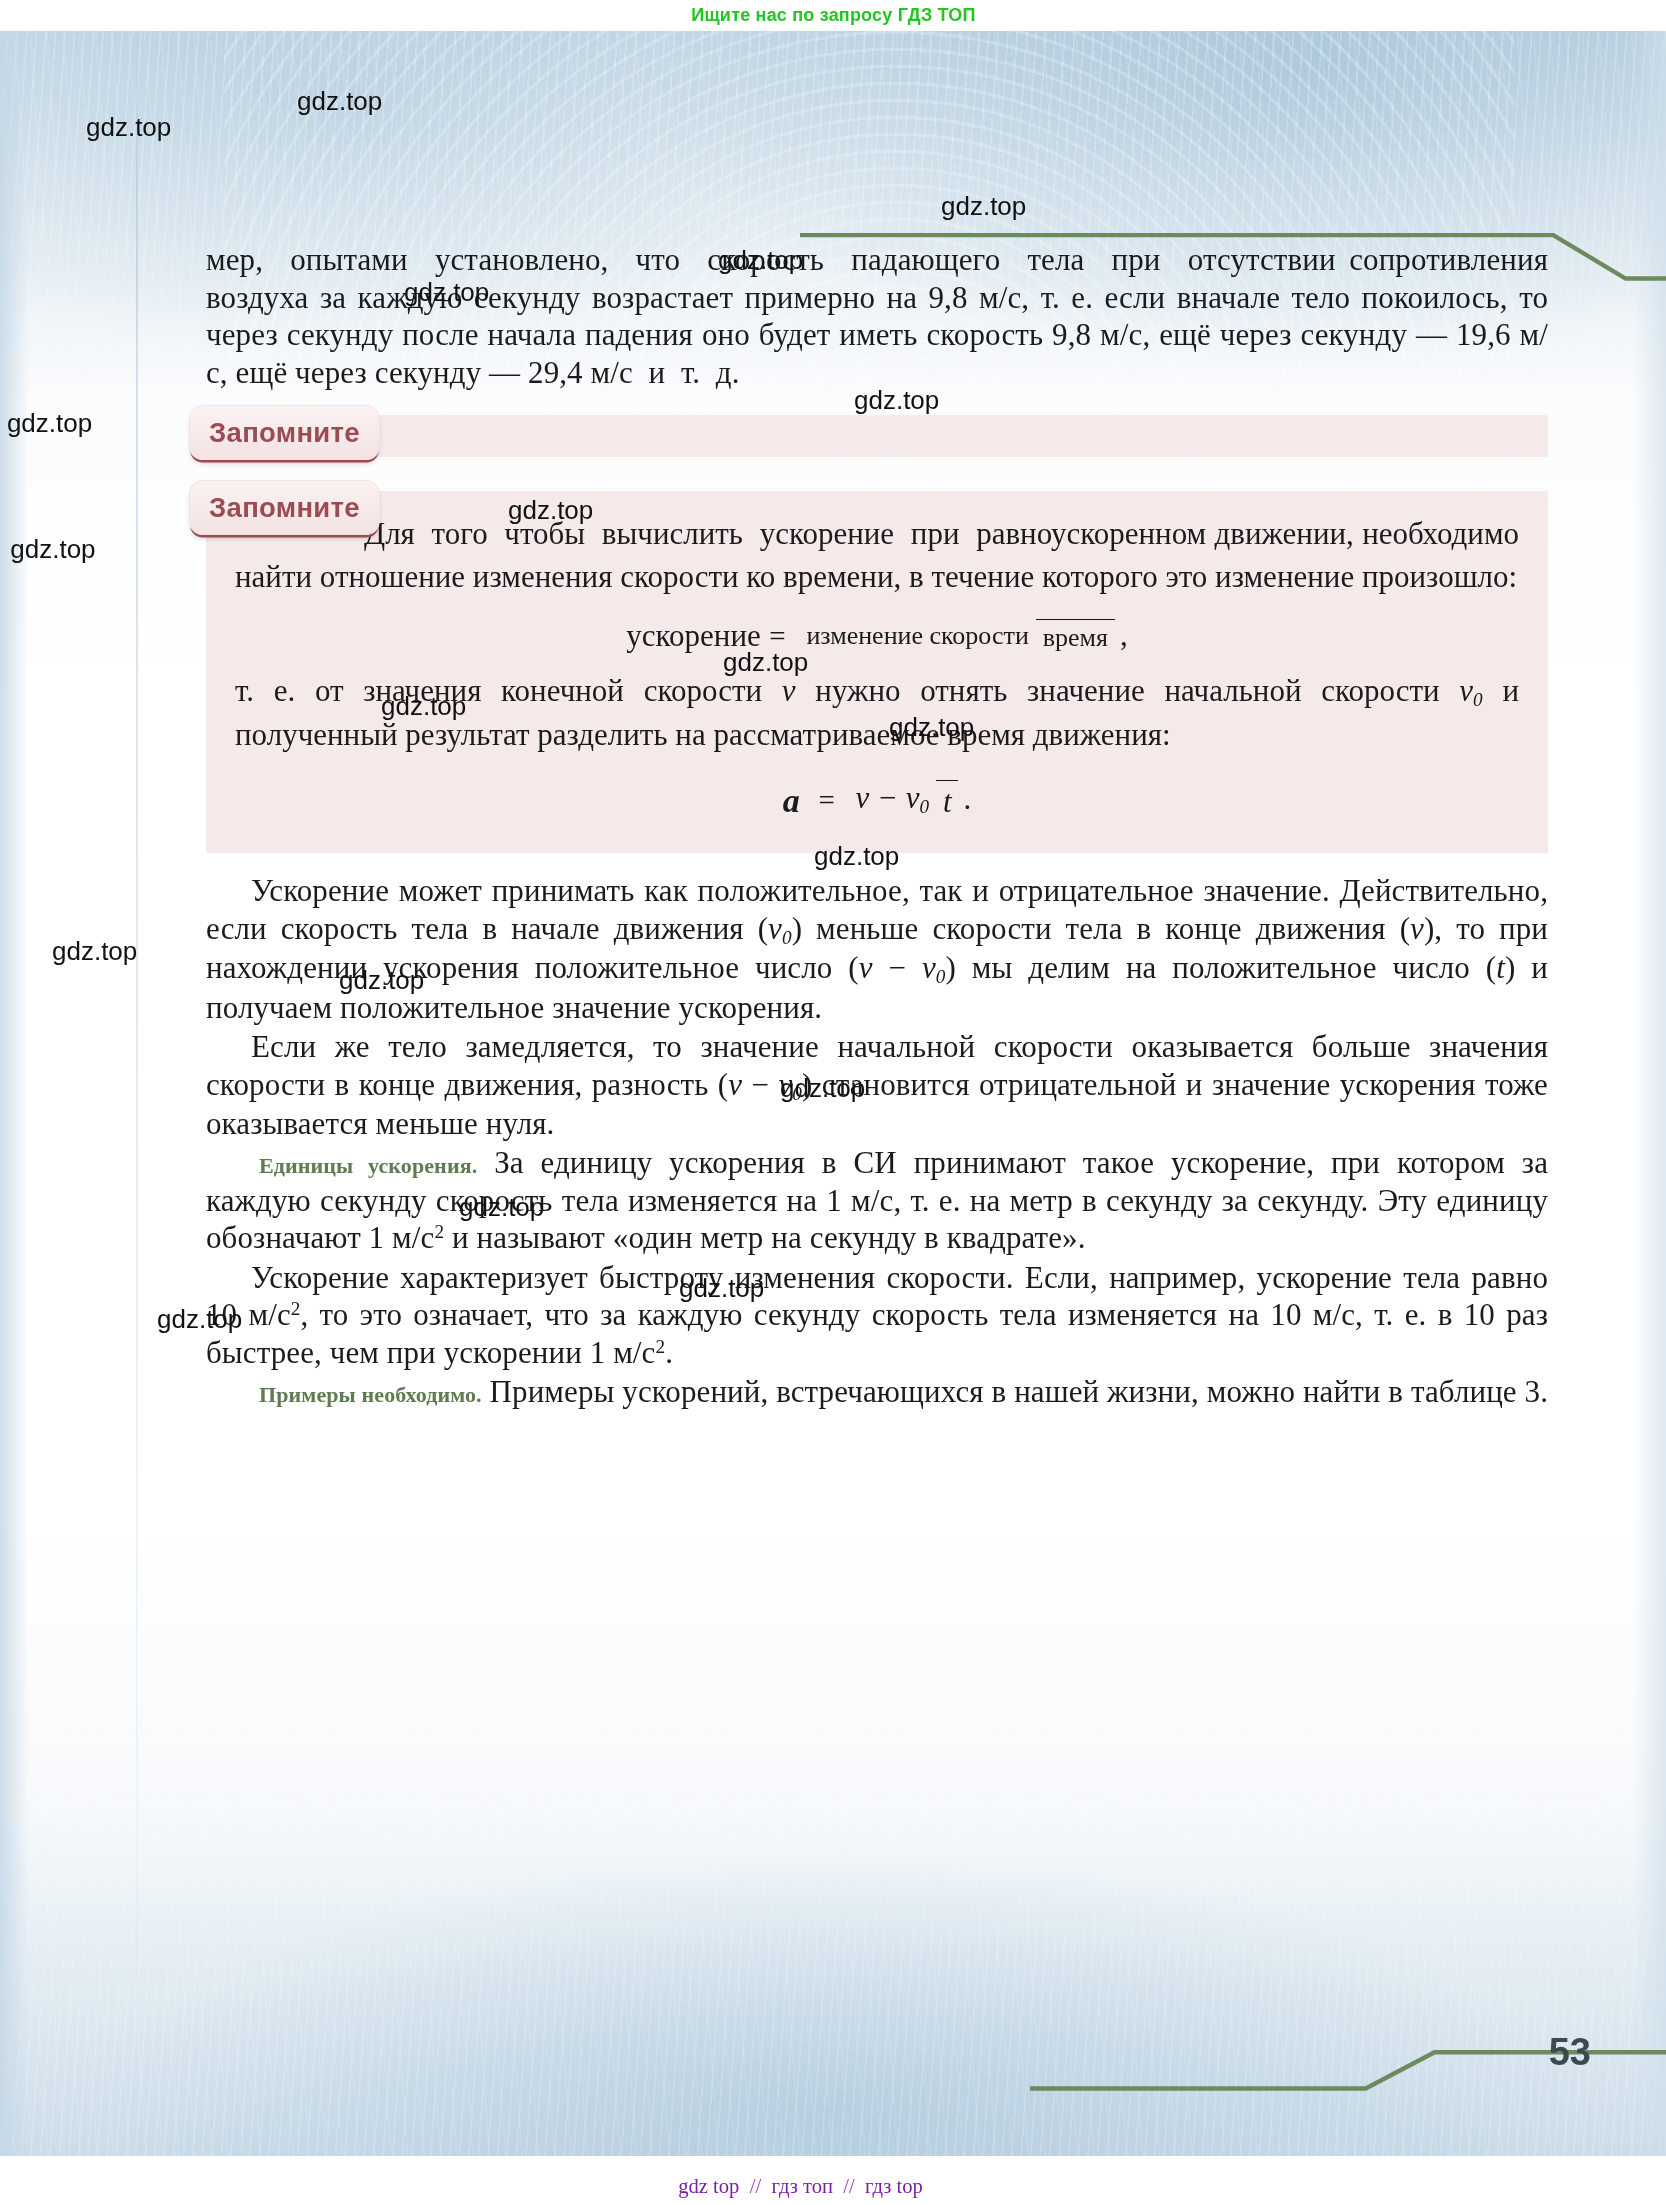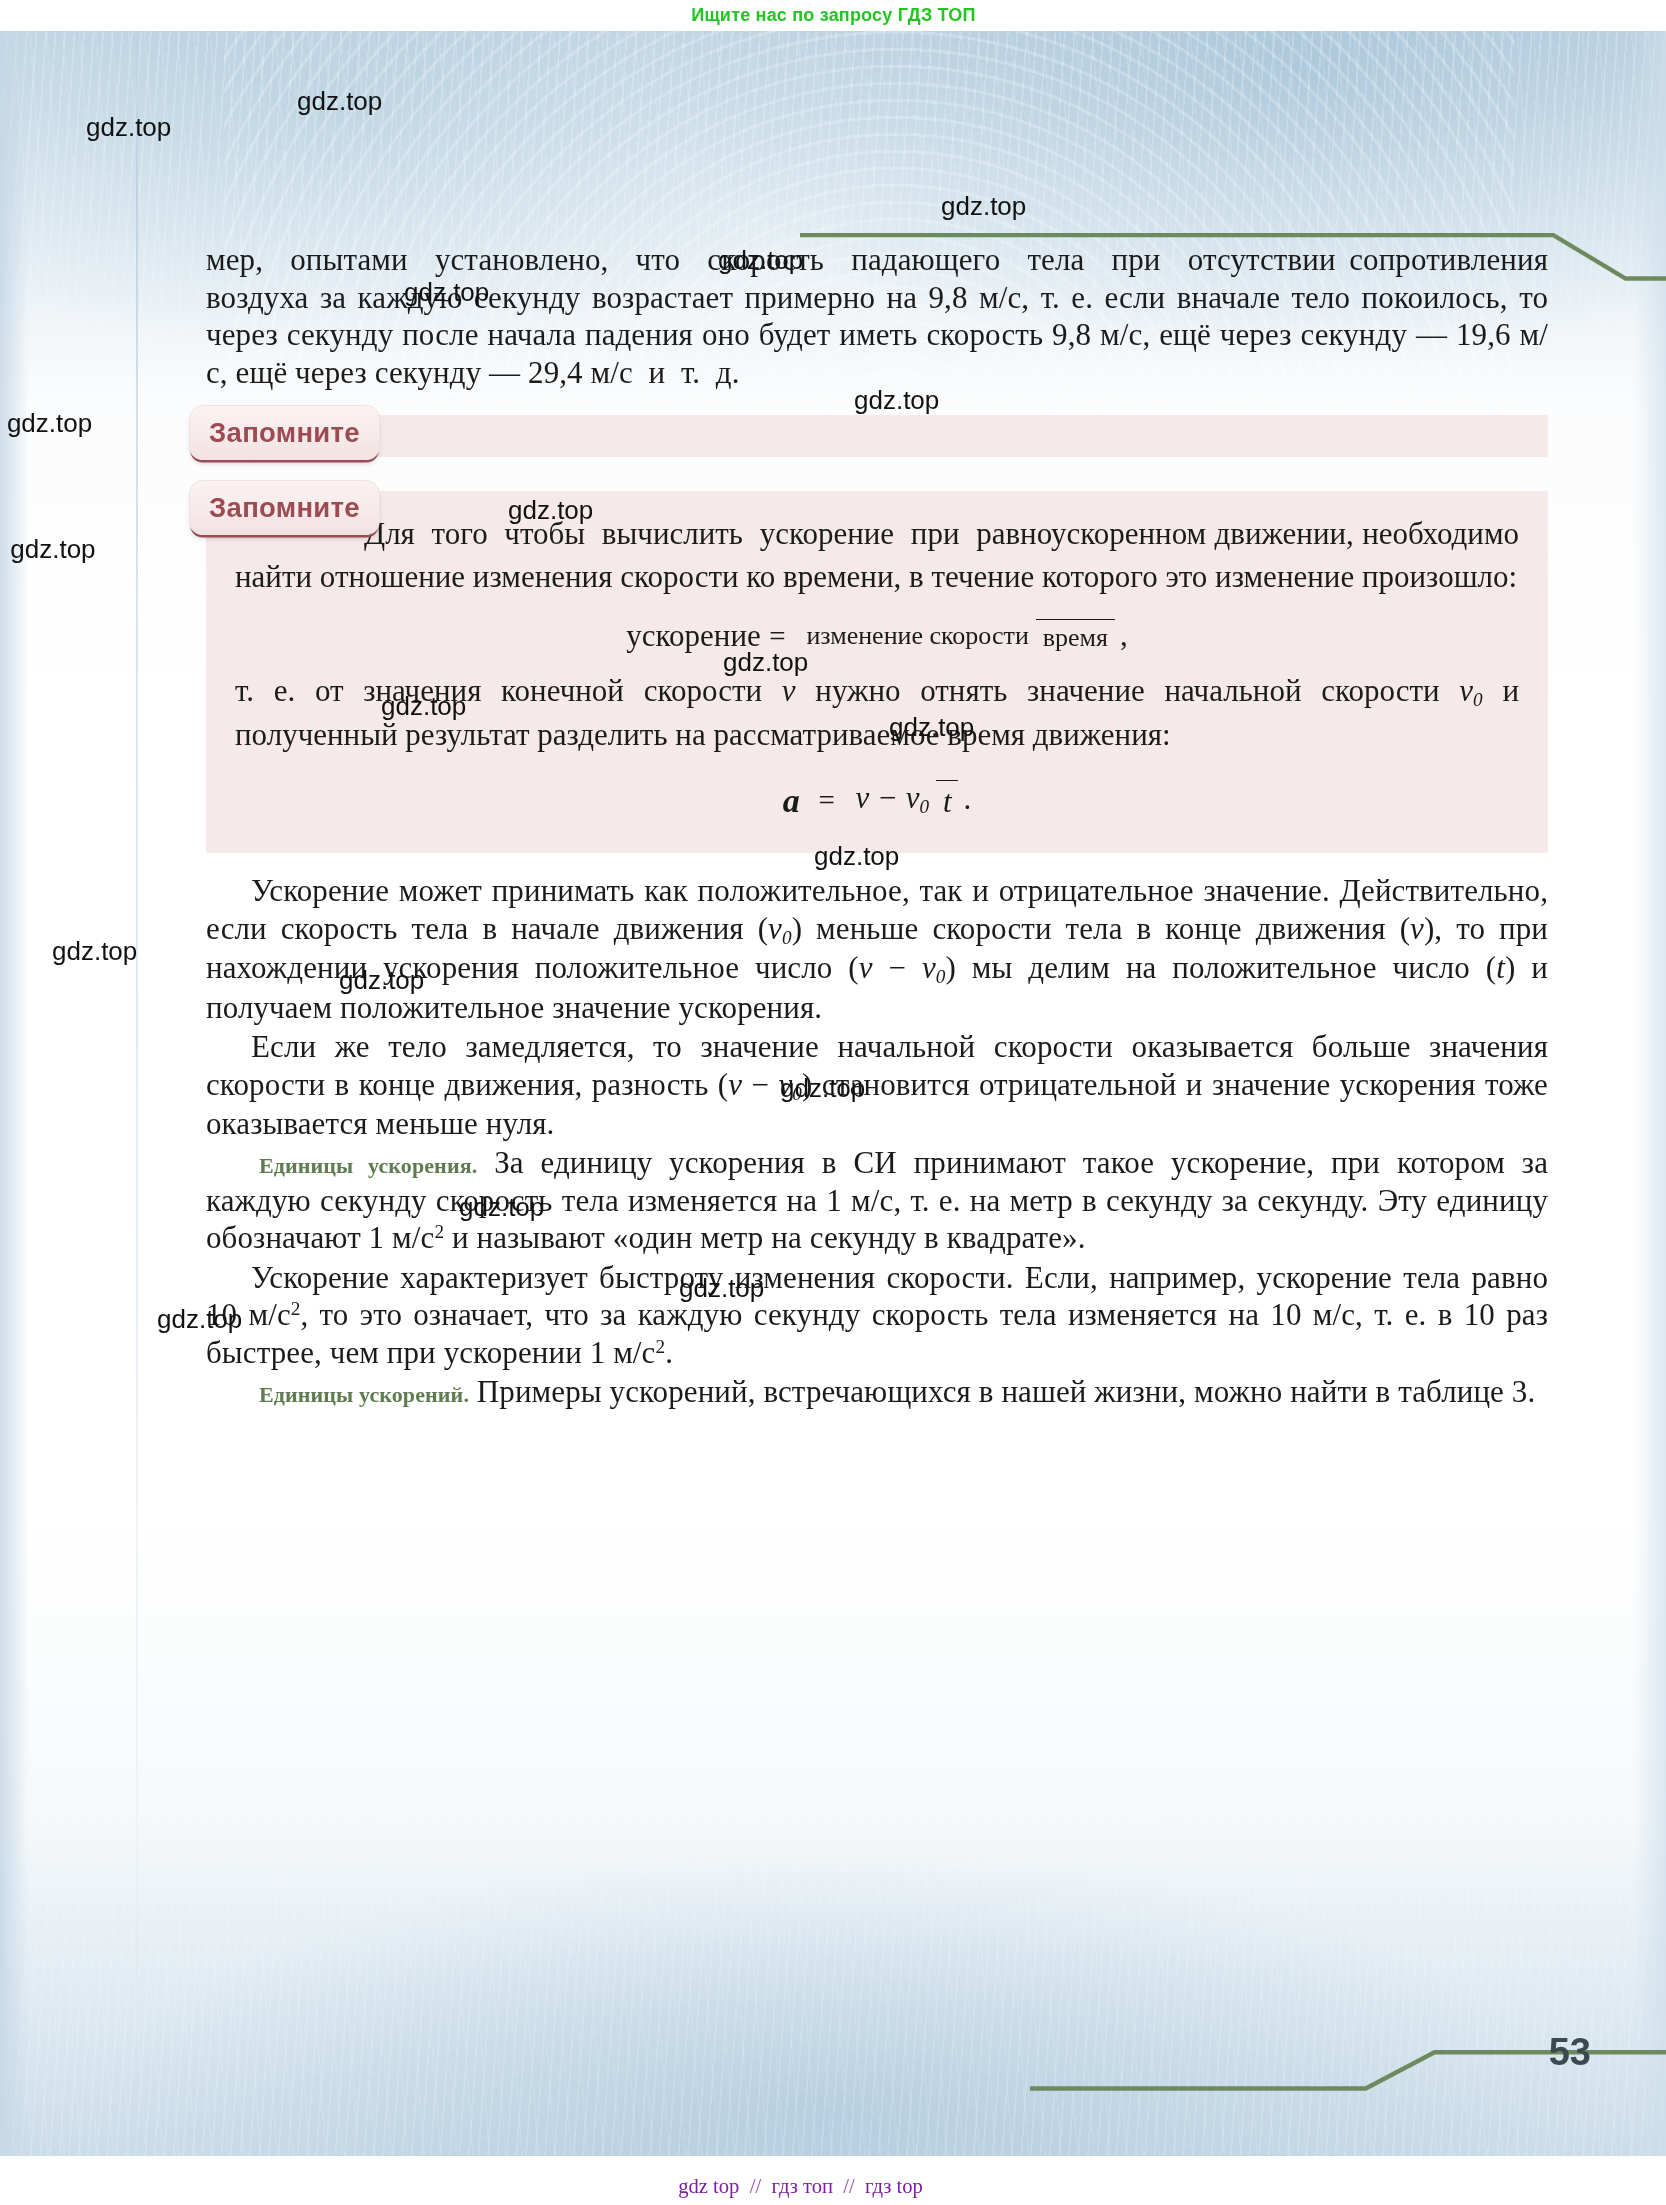--- a/index.html
+++ b/index.html
@@ -254,21 +254,21 @@
     <p class="body">
       <span class="lead-green">Единицы ускорения.</span>
       За единицу ускорения в СИ принимают такое ускорение, при котором за каждую секунду скорость тела изменяется на 1 м/с, т. е. на метр в секунду за секунду. Эту единицу обозначают 1 м/с<sup>2</sup> и называют «один метр на секунду в квадрате».
     </p>
 
     <p class="body">
       Ускорение характеризует быстроту изменения скорости. Если, например, ускорение тела равно 10 м/с<sup>2</sup>, то это означает, что за каждую секунду скорость тела изменяется на 10 м/с, т. е. в 10 раз быстрее, чем при ускорении 1 м/с<sup>2</sup>.
     </p>
 
     <p class="body">
-      <span class="lead-green">Единицы ускорений.</span>
+      <span class="lead-green">Примеры необходимо.</span>
       Примеры ускорений, встречающихся в нашей жизни, можно найти в таблице 3.
     </p>
 
   </div>
 
   <svg class="page-rule" viewBox="0 0 740 80" preserveAspectRatio="none">
     <polyline points="0,62 390,62 470,20 740,20" fill="none" stroke="#6d8a5e" stroke-width="5"></polyline>
   </svg>
   <div class="page-number">53</div>
 </div>

